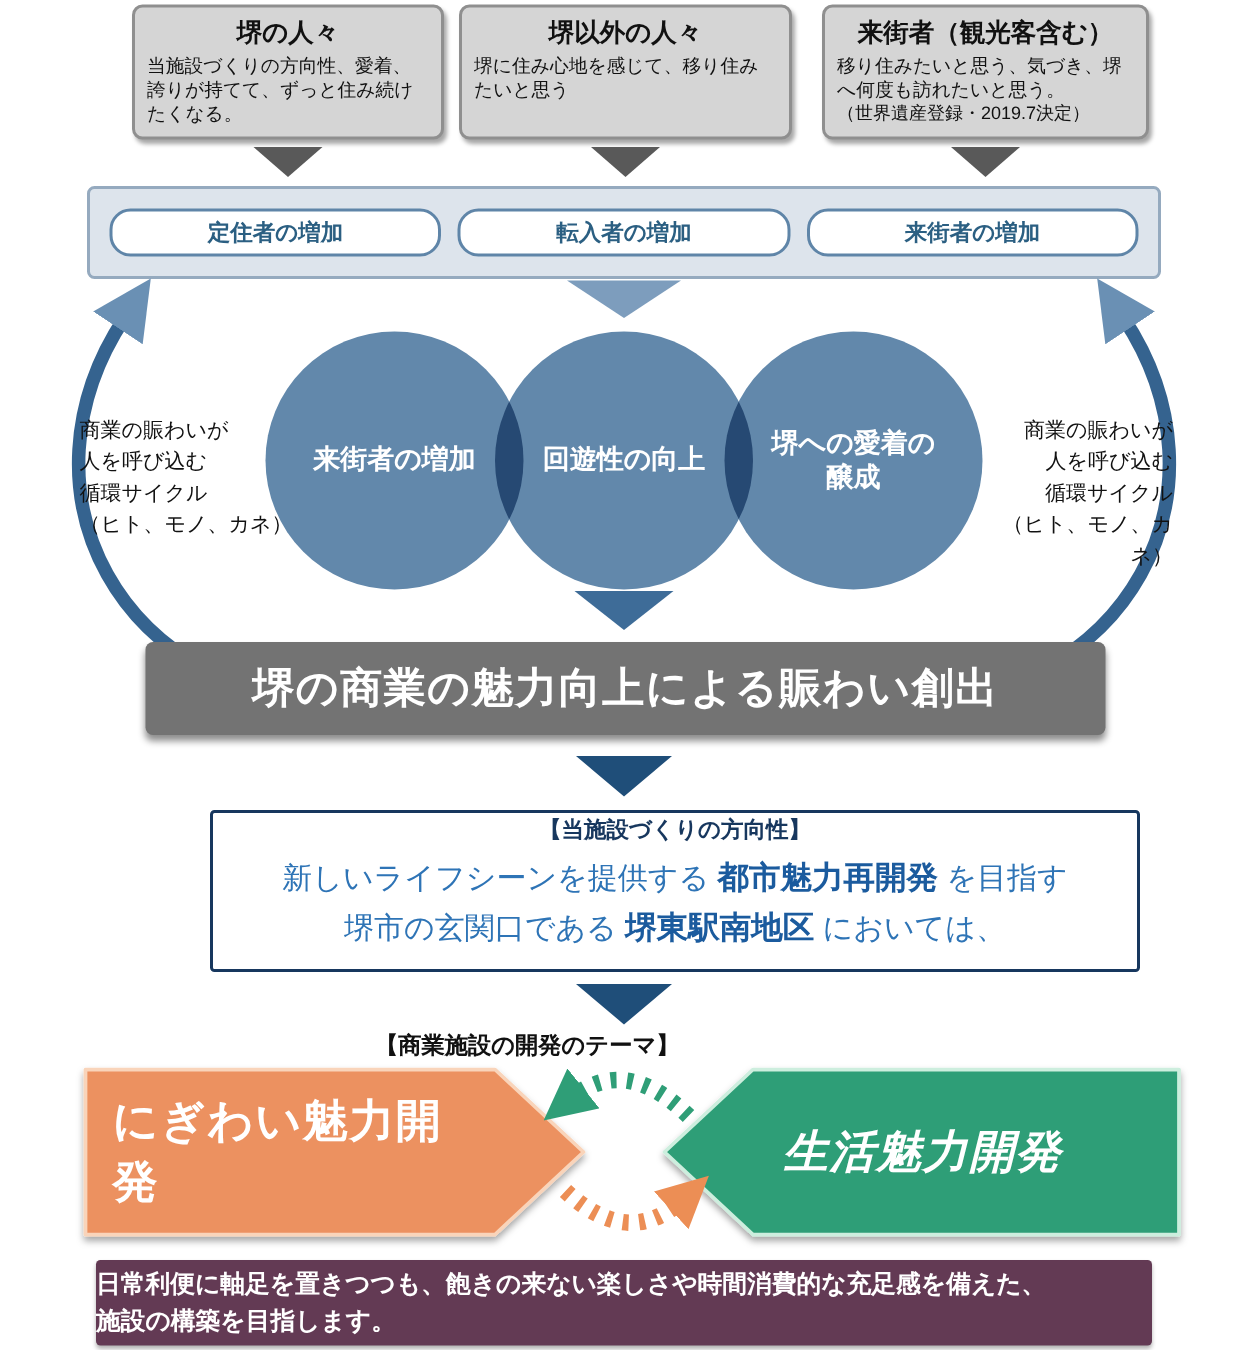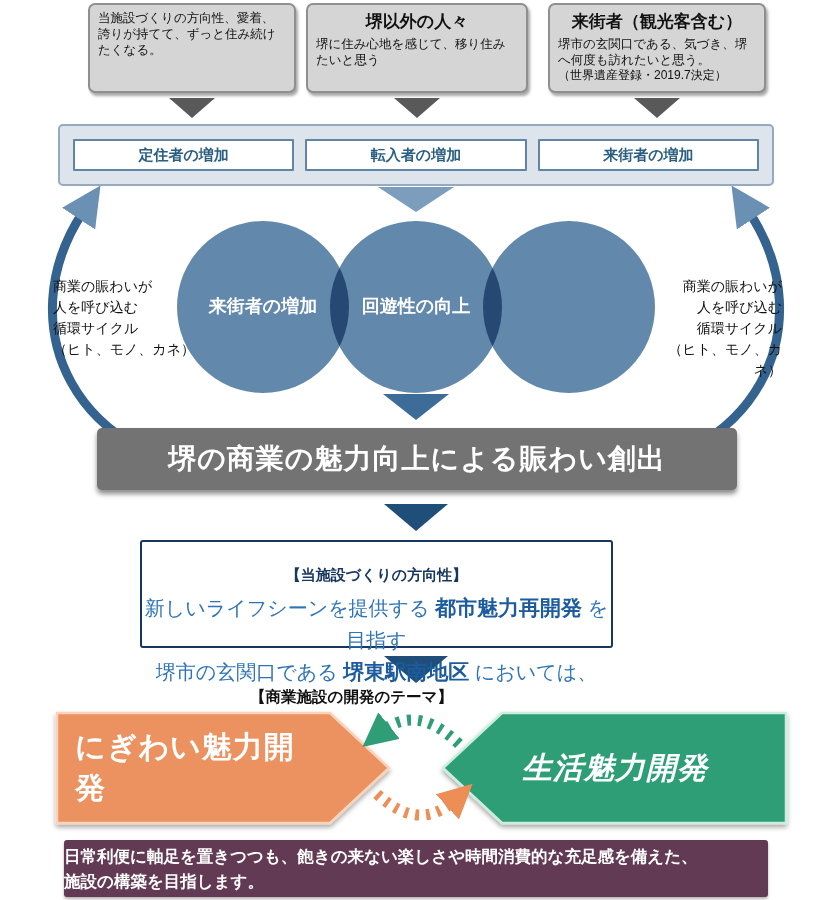--- a/index.html
+++ b/index.html
@@ -16,21 +16,21 @@
   #gb1 { left:88px; width:208px; }
   #gb2 { left:306px; width:222px; }
   #gb3 { left:548px; width:218px; }
 
   .tri { position:absolute; width:0; height:0; }
   .tri-gray { border-left:23px solid transparent; border-right:23px solid transparent; border-top:20px solid #595959; top:98px; }
 
   
   .inc-wrap { position:absolute; left:58px; top:124px; width:716px; height:62px; background:#dde4ec;
               border:2px solid #95aabf; border-radius:5px; display:flex; gap:11px; padding:13px 13px; }
-  .inc-box { flex:1; background:#ffffff; border:2px solid #5f85a8; border-radius:1px;
+  .inc-box { flex:1; background:#ffffff; border:2px solid #5f85a8; border-radius:14px;
              display:flex; align-items:center; justify-content:center;
              font-size:15px; font-weight:bold; color:#2b5f82; }
 
   .tri-steel { border-left:38px solid transparent; border-right:38px solid transparent; border-top:25px solid #7d9dbd; left:378px; top:187px; }
 
   
   .circle { position:absolute; top:221px; width:172px; height:172px; border-radius:50%;
             background:#6288ab; mix-blend-mode:multiply; }
   .circle-label { position:absolute; top:221px; width:172px; height:172px; display:flex;
                   flex-direction:column; align-items:center; justify-content:center;
@@ -48,22 +48,22 @@
 
   
   .banner { position:absolute; left:97px; top:428px; width:640px; height:62px; background:#737373;
             border-radius:5px; box-shadow:0 4px 5px rgba(0,0,0,.45); z-index:2;
             display:flex; align-items:center; justify-content:center;
             color:#ffffff; font-size:28px; font-weight:bold; letter-spacing:1px; }
 
   .tri-navy1 { border-left:32px solid transparent; border-right:32px solid transparent; border-top:27px solid #1f4e79; left:384px; top:504px; }
 
   
-  .dir-box { position:absolute; left:140px; top:540px; width:473px; height:108px; background:#ffffff;
-             border:2.5px solid #17375e; border-radius:3px; text-align:center; padding-top:24px; z-index:2; }
+  .dir-box { position:absolute; left:140px; top:540px; width:620px; height:108px; background:#ffffff;
+             border:2.5px solid #17375e; border-radius:3px; text-align:center; padding-top:2px; z-index:2; }
   .dir-box .h { font-size:15px; font-weight:bold; color:#17375e; margin-bottom:7px; }
   .dir-box .l { font-size:20px; color:#2e74b6; line-height:1.55; }
   .dir-box .l b { color:#1b5b9e; font-size:21px; }
 
   .tri-navy2 { border-left:32px solid transparent; border-right:32px solid transparent; border-top:27px solid #1f4e79; left:384px; top:656px; }
 
   
   .theme-caption { position:absolute; left:0; top:687px; width:703px; text-align:center;
                    font-size:15.5px; font-weight:bold; color:#111; z-index:2; }
   .theme-svg { position:absolute; left:0; top:705px; width:832px; height:135px; z-index:2; }
@@ -77,29 +77,30 @@
             border-radius:3px; box-shadow:0 2px 3px rgba(0,0,0,.3); display:flex; flex-direction:column;
             align-items:flex-start; justify-content:center; color:#ffffff; font-size:16.5px;
             font-weight:bold; line-height:1.5; z-index:2; }
 </style>
 </head>
 <body>
 
 <div class="canvas">
 
   <div class="gray-box" id="gb1">
+    <div class="t">堺の人々</div>
     <div class="b">当施設づくりの方向性、愛着、誇りが持てて、ずっと住み続けたくなる。</div>
   </div>
   <div class="gray-box" id="gb2">
     <div class="t">堺以外の人々</div>
     <div class="b">堺に住み心地を感じて、移り住みたいと思う</div>
   </div>
   <div class="gray-box" id="gb3">
     <div class="t">来街者（観光客含む）</div>
-    <div class="b">堺市の玄関口である、気づき、堺へ何度も訪れたいと思う。</div>
+    <div class="b">移り住みたいと思う、気づき、堺へ何度も訪れたいと思う。</div>
     <div class="n">（世界遺産登録・2019.7決定）</div>
   </div>
 
   <div class="tri tri-gray" style="left:169px;"></div>
   <div class="tri tri-gray" style="left:394px;"></div>
   <div class="tri tri-gray" style="left:634px;"></div>
 
   <div class="inc-wrap">
     <div class="inc-box">定住者の増加</div>
     <div class="inc-box">転入者の増加</div>
@@ -119,20 +120,24 @@
   </svg>
 
   <div class="circle" id="c1"></div>
   <div class="circle" id="c2"></div>
   <div class="circle" id="c3"></div>
   <div class="circle-label" id="cl1">
     <span>来街者の増加</span>
   </div>
   <div class="circle-label" id="cl2">
     <span>回遊性の向上</span>
+  </div>
+  <div class="circle-label" id="cl3">
+    <span>堺への愛着の</span>
+    <span>醸成</span>
   </div>
 
   <div class="cycle-text" id="cyl">
     <div>商業の賑わいが</div>
     <div>人を呼び込む</div>
     <div>循環サイクル</div>
     <div>（ヒト、モノ、カネ）</div>
   </div>
   <div class="cycle-text" id="cyr">
     <div>商業の賑わいが</div>

